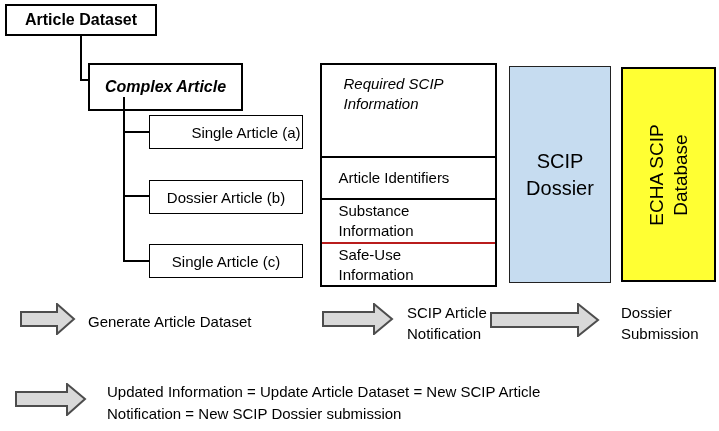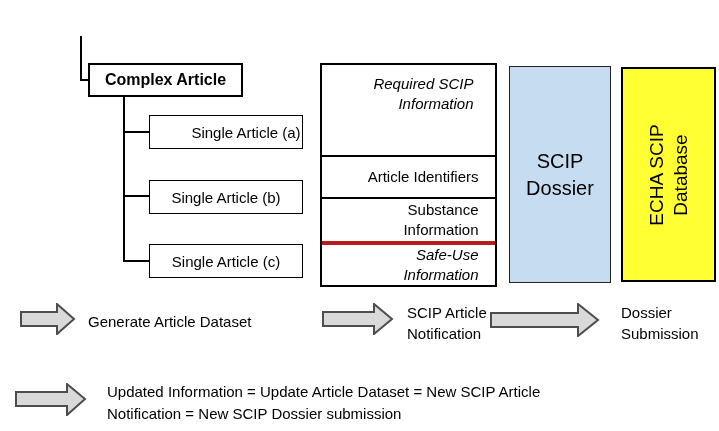--- a/index.html
+++ b/index.html
@@ -40,28 +40,28 @@
     width: 177px; height: 224px;
     border: 2px solid #000000;
     background: #ffffff;
     display: flex;
     flex-direction: column;
   }
   .info-table .row {
     display: flex;
     align-items: center;
     justify-content: center;
-    text-align: right;
+    text-align: left;
     font-size: 15px;
     line-height: 20px;
   }
   .info-table .row.header { height: 69px; font-style: italic; }
   .info-table .row.r2 { height: 49px; border-top: 2px solid #000; margin-top: 32px; }
   .info-table .row.r3 { height: 52px; border-top: 2px solid #000; }
-  .info-table .row.r4 { height: 50px; border-top: 4px solid #b91c1c; font-style: italic; }
+  .info-table .row.r4 { height: 50px; border-top: 2px solid #b91c1c; }
   .info-table .row span { display: inline-block; width: 140px; }
   .info-table .row.header span { width: 130px; }
 
   
   .dossier-box {
     position: absolute;
     left: 509px; top: 66px;
     width: 102px; height: 217px;
     background: var(--dossier-fill, #C6DCF0);
     border: 1.5px solid #222222;
@@ -104,33 +104,34 @@
     stroke: var(--arrow-stroke, #4D4D4D);
     stroke-width: 2;
     stroke-linejoin: miter;
   }
 </style>
 </head>
 <body>
 
 <div id="canvas">
 
+  <div class="node bold" style="left:5px; top:4px; width:152px; height:32px;">Article Dataset</div>
 
   <div class="line" style="left:80px; top:36px; width:2px; height:45px;"></div>
   <div class="line" style="left:80px; top:79px; width:9px; height:2px;"></div>
 
-  <div class="node bold" style="left:88px; top:63px; width:155px; height:34px;">Complex Article</div>
+  <div class="node bold" style="left:88px; top:63px; width:155px; height:48px;font-style:italic;">Complex Article</div>
 
   <div class="line" style="left:123px; top:97px; width:2px; height:165px;"></div>
   <div class="line" style="left:123px; top:131px; width:26px; height:2px;"></div>
   <div class="line" style="left:123px; top:195px; width:26px; height:2px;"></div>
   <div class="line" style="left:123px; top:260px; width:26px; height:2px;"></div>
 
   <div class="node thin" style="left:149px; top:115px; width:154px; height:34px;padding-left:40px;">Single Article (a)</div>
-  <div class="node thin" style="left:149px; top:180px; width:154px; height:34px;">Single Article (b)</div>
+  <div class="node thin" style="left:149px; top:180px; width:154px; height:34px;">Dossier Article (b)</div>
   <div class="node thin" style="left:149px; top:244px; width:154px; height:34px;">Single Article (c)</div>
 
   <div class="info-table">
     <div class="row header">
       <span>Required SCIP Information</span>
     </div>
     <div class="row r2">
       <span>Article Identifiers</span>
     </div>
     <div class="row r3">

